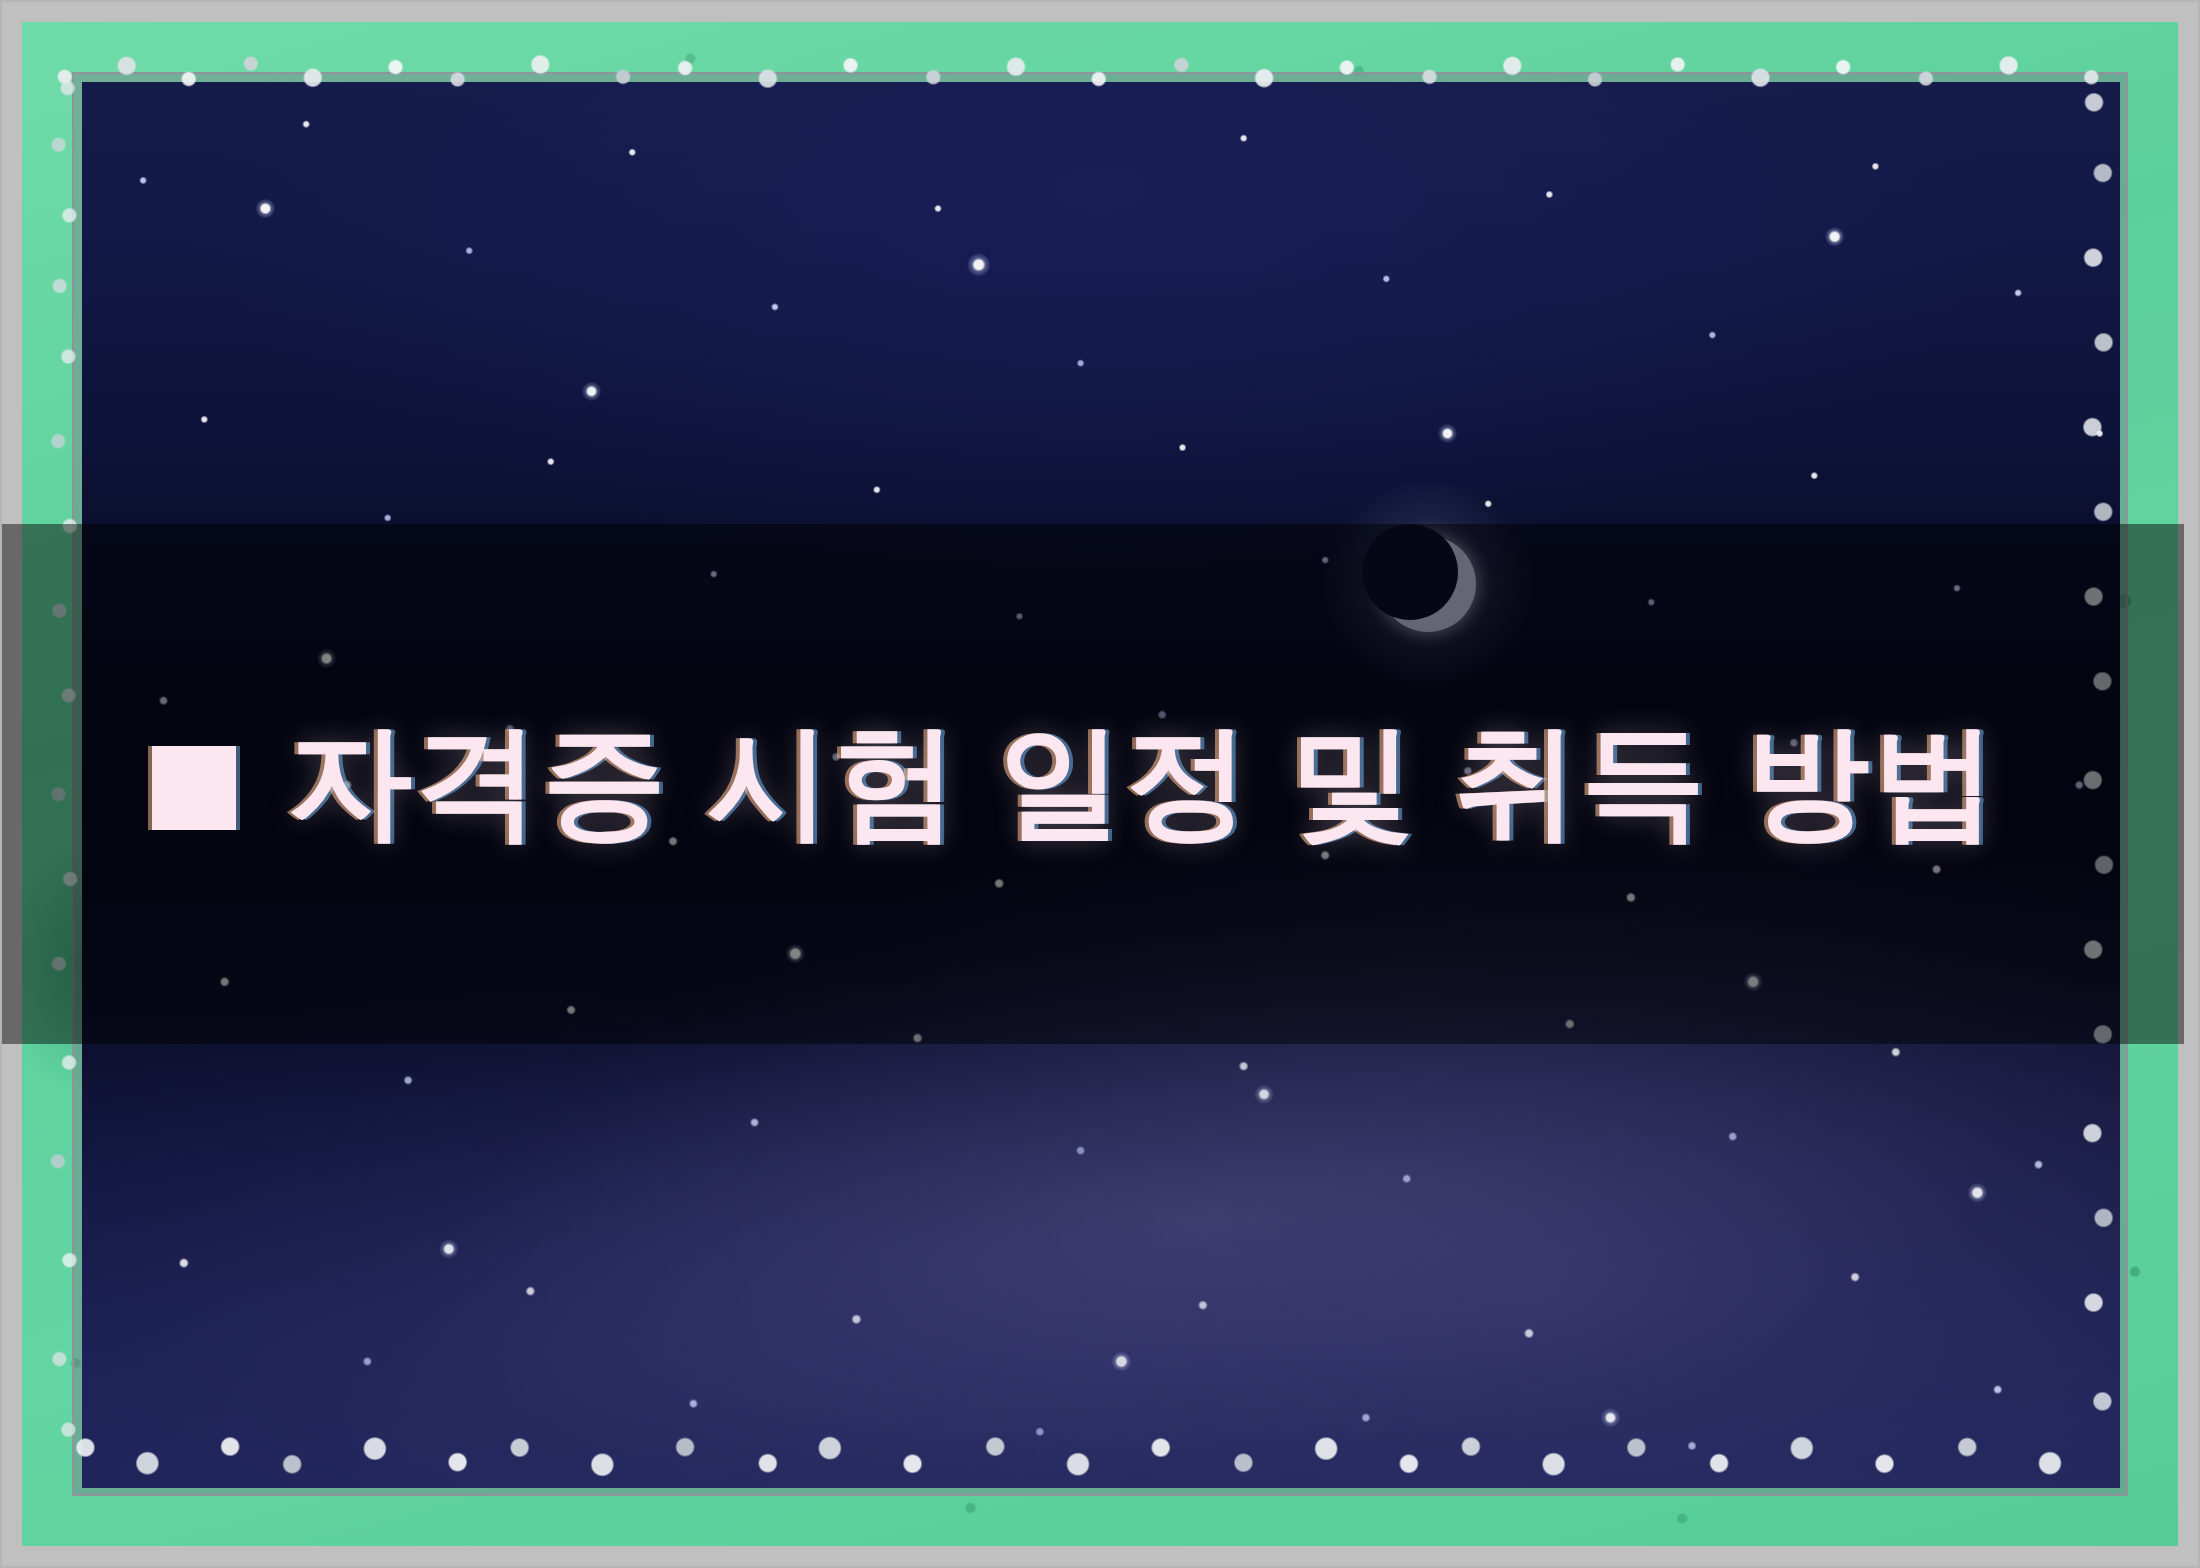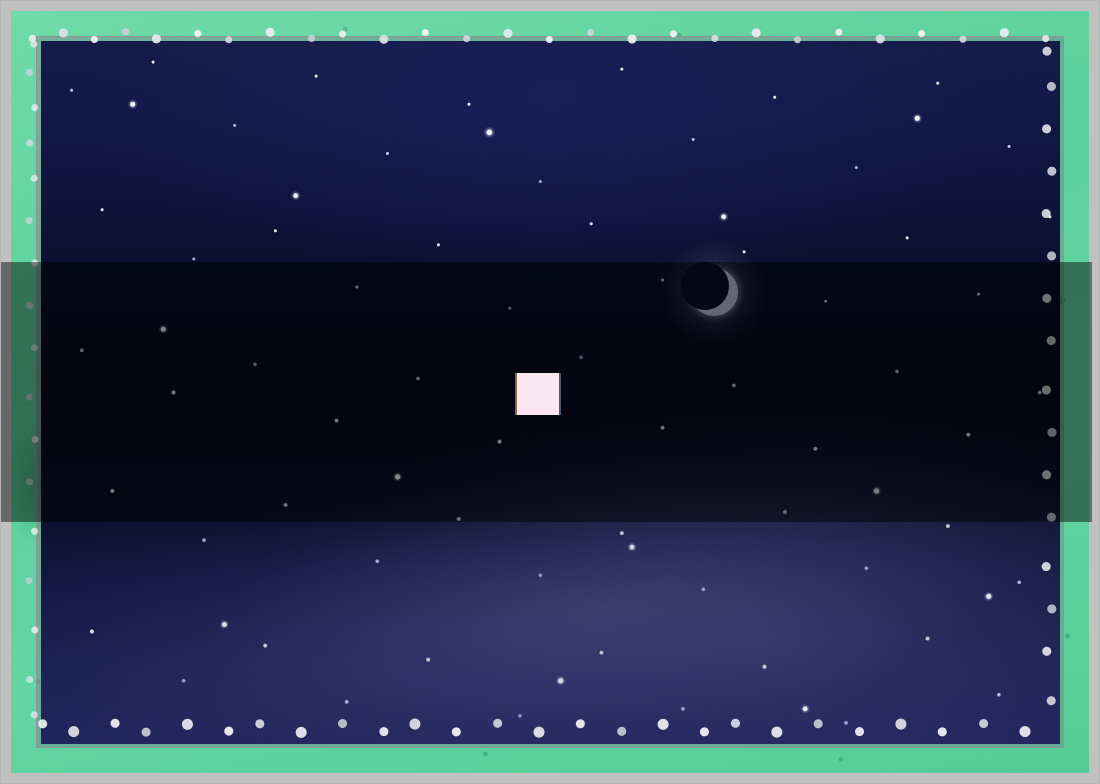--- a/index.html
+++ b/index.html
@@ -413,16 +413,17 @@
     <div id="moon-glow"></div>
     <div id="moon-disc">
       <div id="moon-shadow"></div>
     </div>
   </div>
 
   <div id="title-band"></div>
 
   <div id="title-row">
     <span id="title-bullet"></span>
+    <span id="title-text">자격증 시험 일정 및 취득 방법</span>
   </div>
 
   <div id="outer-ring"></div>
 </div>
 
 </body></html>

